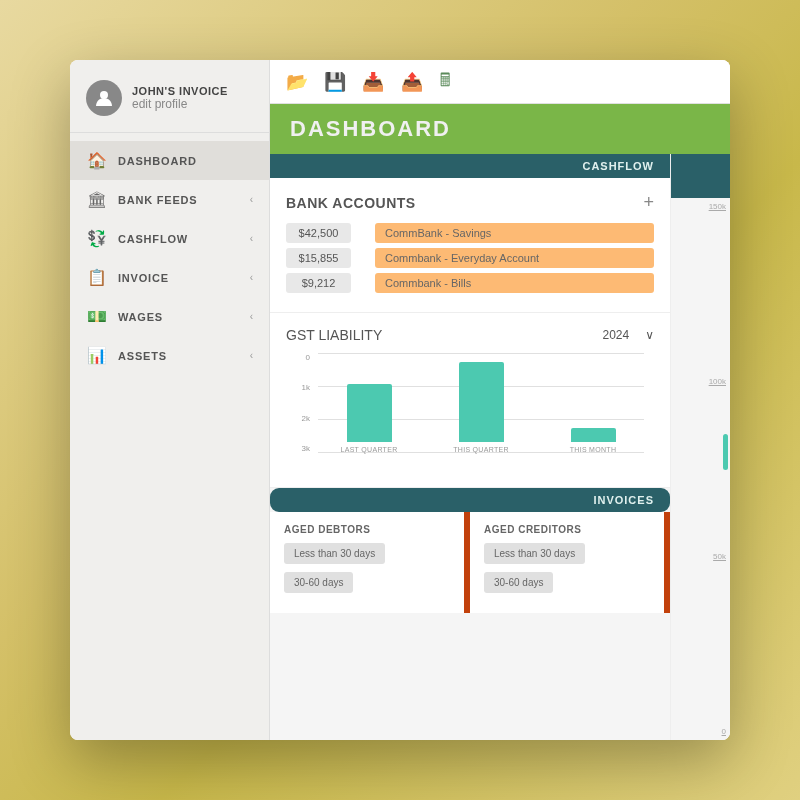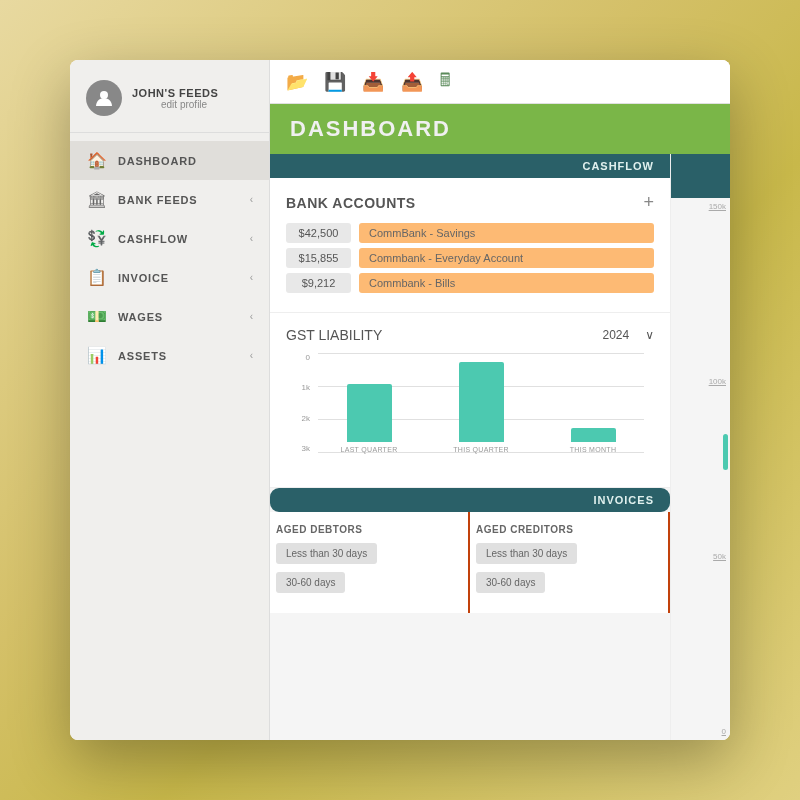--- a/index.html
+++ b/index.html
@@ -62,24 +62,23 @@
     }
 
     .profile-name {
       font-size: 11px;
       font-weight: bold;
       color: #444;
       letter-spacing: 0.5px;
     }
 
     .profile-edit {
-      font-size: 10px;
+      font-size: 12px;
       color: #888;
       cursor: pointer;
-      margin-left: 29px;
     }
 
     .sidebar-nav {
       display: flex;
       flex-direction: column;
       padding-top: 8px;
     }
 
     .nav-item {
       display: flex;
@@ -194,21 +193,21 @@
     .card-add {
       font-size: 18px;
       color: #888;
       cursor: pointer;
     }
 
     .bank-account-row {
       display: flex;
       align-items: center;
       margin-bottom: 5px;
-      gap: 8px;
+      gap: 24px;
     }
 
     .bank-amount {
       background: #e8e8e8;
       border-radius: 3px;
       padding: 4px 8px;
       font-size: 11px;
       color: #555;
       min-width: 65px;
       text-align: center;
@@ -303,22 +302,22 @@
     }
 
     .bottom-cards {
       display: flex;
       gap: 0;
       background: #fff;
     }
 
     .bottom-card {
       flex: 1;
-      padding: 12px 6px;
-      border-right: 2px solid #c2410c;
+      padding: 12px 14px;
+      border-right: 6px solid #c2410c;
     }
 
     .bottom-card-title {
       font-size: 10px;
       font-weight: bold;
       color: #666;
       letter-spacing: 0.5px;
       margin-bottom: 8px;
     }
 
@@ -372,21 +371,21 @@
 
   <div class="sidebar">
     <div class="sidebar-profile">
       <div class="avatar-circle">
         <svg width="20" height="20" viewBox="0 0 20 20" fill="white">
           <circle cx="10" cy="7" r="4"></circle>
           <path d="M2 18c0-4.4 3.6-8 8-8s8 3.6 8 8"></path>
         </svg>
       </div>
       <div class="profile-info">
-        <span class="profile-name">JOHN'S FEEDS</span>
+        <span class="profile-name">JOHN'S INVOICE</span>
         <span class="profile-edit">edit profile</span>
       </div>
     </div>
 
     <nav class="sidebar-nav">
       <div class="nav-item active">
         <span class="nav-icon">🏠</span>
         <span class="nav-label">DASHBOARD</span>
       </div>
       <div class="nav-item">

